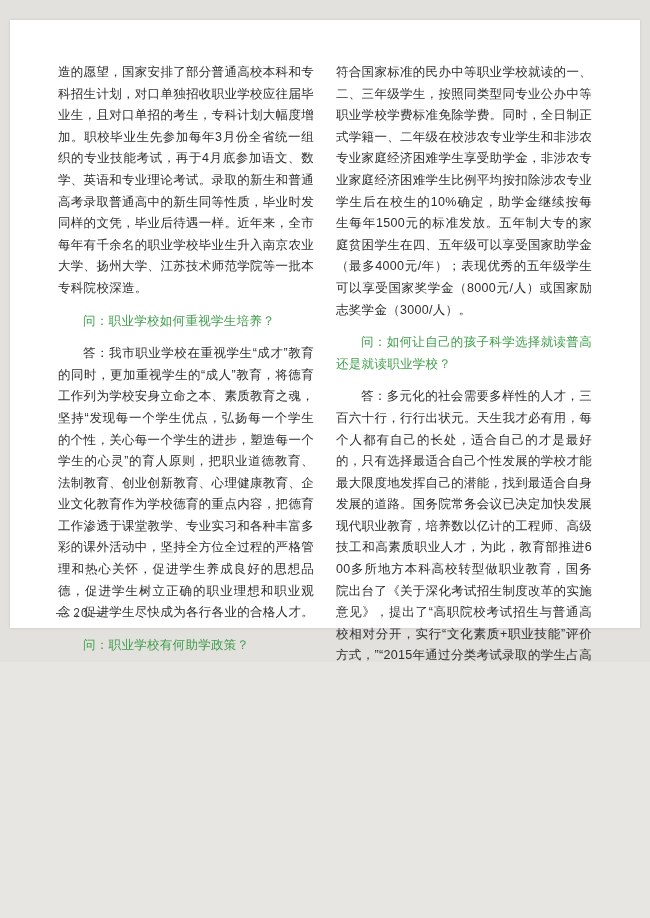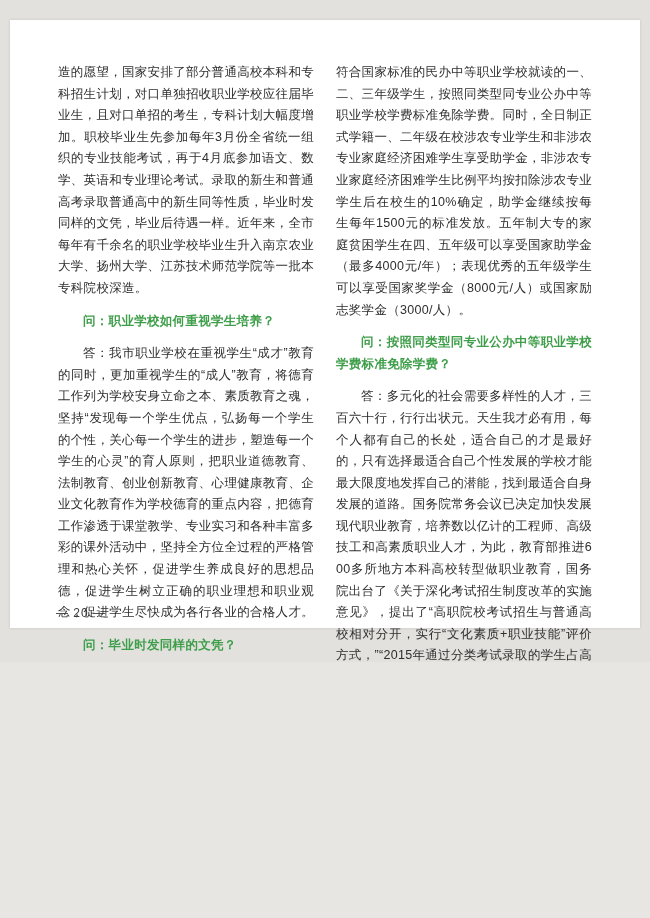--- a/index.html
+++ b/index.html
@@ -46,21 +46,20 @@
     text-justify: inter-character;
     letter-spacing: 0.3px;
     word-break: break-all;
   }
   p.indent { text-indent: 2em; }
   p.question {
     color: #3f9e4a;
     text-indent: 2em;
     margin-top: 11px;
     margin-bottom: 11px;
-    font-weight: bold;
   }
   .page-number {
     position: absolute;
     left: 46px;
     bottom: 8px;
     font-size: 12px;
     color: #3a3a3a;
     letter-spacing: 1px;
   }
 </style>
@@ -68,26 +67,26 @@
 <body>
 
 <div class="canvas">
   <div class="sheet">
     <div class="content">
 
       <div class="col">
         <p class="body">造的愿望，国家安排了部分普通高校本科和专科招生计划，对口单独招收职业学校应往届毕业生，且对口单招的考生，专科计划大幅度增加。职校毕业生先参加每年3月份全省统一组织的专业技能考试，再于4月底参加语文、数学、英语和专业理论考试。录取的新生和普通高考录取普通高中的新生同等性质，毕业时发同样的文凭，毕业后待遇一样。近年来，全市每年有千余名的职业学校毕业生升入南京农业大学、扬州大学、江苏技术师范学院等一批本专科院校深造。</p>
         <p class="question">问：职业学校如何重视学生培养？</p>
         <p class="body indent">答：我市职业学校在重视学生“成才”教育的同时，更加重视学生的“成人”教育，将德育工作列为学校安身立命之本、素质教育之魂，坚持“发现每一个学生优点，弘扬每一个学生的个性，关心每一个学生的进步，塑造每一个学生的心灵”的育人原则，把职业道德教育、法制教育、创业创新教育、心理健康教育、企业文化教育作为学校德育的重点内容，把德育工作渗透于课堂教学、专业实习和各种丰富多彩的课外活动中，坚持全方位全过程的严格管理和热心关怀，促进学生养成良好的思想品德，促进学生树立正确的职业理想和职业观念，促进学生尽快成为各行各业的合格人才。</p>
-        <p class="question">问：毕业时发同样的文凭？</p>
+        <p class="question">问：职业学校有何助学政策？</p>
       </div>
 
       <div class="col">
         <p class="body">符合国家标准的民办中等职业学校就读的一、二、三年级学生，按照同类型同专业公办中等职业学校学费标准免除学费。同时，全日制正式学籍一、二年级在校涉农专业学生和非涉农专业家庭经济困难学生享受助学金，非涉农专业家庭经济困难学生比例平均按扣除涉农专业学生后在校生的10%确定，助学金继续按每生每年1500元的标准发放。五年制大专的家庭贫困学生在四、五年级可以享受国家助学金（最多4000元/年）；表现优秀的五年级学生可以享受国家奖学金（8000元/人）或国家励志奖学金（3000/人）。</p>
-        <p class="question">问：按照同类型同专业公办中等职业学校学费标准免除学费？</p>
+        <p class="question">问：如何让自己的孩子科学选择就读普高还是就读职业学校？</p>
         <p class="body indent">答：多元化的社会需要多样性的人才，三百六十行，行行出状元。天生我才必有用，每个人都有自己的长处，适合自己的才是最好的，只有选择最适合自己个性发展的学校才能最大限度地发挥自己的潜能，找到最适合自身发展的道路。国务院常务会议已决定加快发展现代职业教育，培养数以亿计的工程师、高级技工和高素质职业人才，为此，教育部推进600多所地方本科高校转型做职业教育，国务院出台了《关于深化考试招生制度改革的实施意见》，提出了“高职院校考试招生与普通高校相对分开，实行“文化素质+职业技能”评价方式，”“2015年通过分类考试录取的学生占高职院校招生总数的一半左右，2017年成为主渠道。”江苏省提出到2020年，本科院校招收中高职毕业生比例达30%左右，高职院校招收中职毕业生比例达50%左右。这就意味着中职学生升入本科继续深造的</p>
       </div>
 
     </div>
 
     <div class="page-number">— 20 —</div>
   </div>
 </div>
 
 </body></html>

